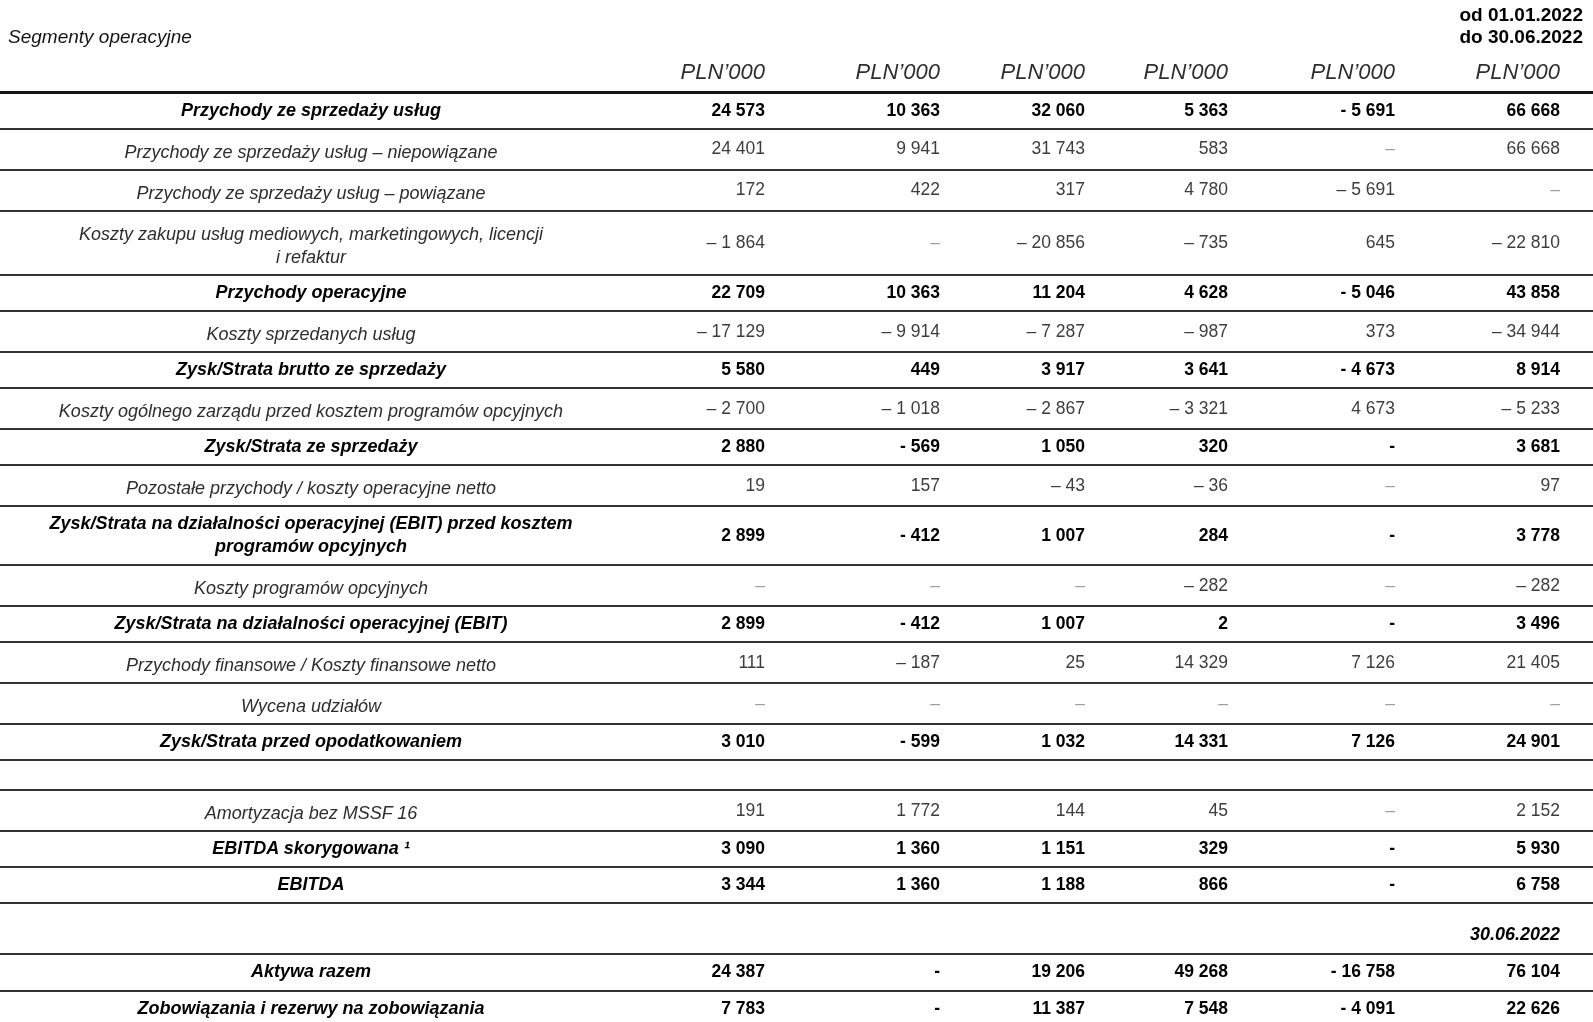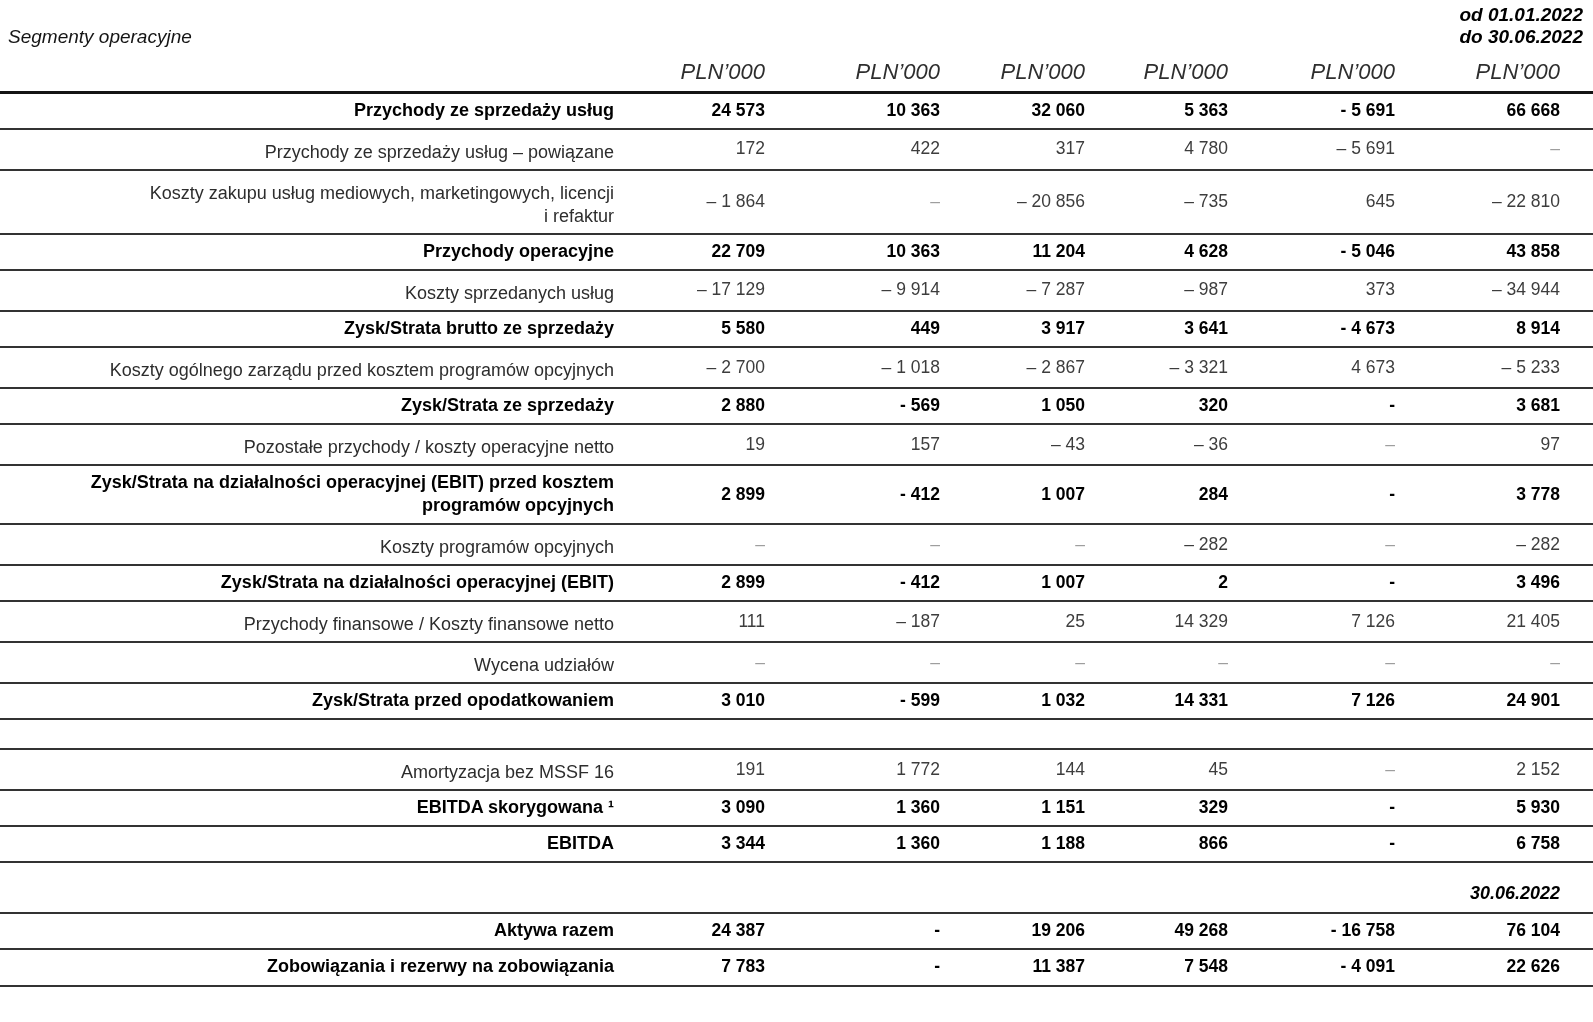--- a/index.html
+++ b/index.html
@@ -19,21 +19,20 @@
     align-items: flex-end;
     padding: 4px 10px 5px 8px;
   }
   .page-title {
     font-style: italic;
     font-size: 19px;
     color: #151515;
     padding-bottom: 1px;
   }
   .period-block {
-    font-style: italic;
     font-weight: 700;
     font-size: 19px;
     line-height: 1.18;
     color: #000;
   }
 
   
   table.seg-table {
     width: 100%;
     border-collapse: collapse;
@@ -69,27 +68,28 @@
     font-size: 22px;
     color: #2e2e2e;
     text-align: right;
     padding: 5px 10px 6px 0;
   }
   th.col-head:last-child, th.unit:last-child { padding-right: 33px; }
 
   tbody tr { border-bottom: 2px solid #333333; }
 
   td.row-label {
-    text-align: right;
+    text-align: center;
     font-size: 18px;
     color: #2d2d2d;
     white-space: pre-line;
     line-height: 1.28;
     padding: 11px 6px 5px 8px;
     vertical-align: middle;
+    font-style: italic;
   }
   td.val {
     text-align: right;
     font-size: 17.5px;
     color: #3d3d3d;
     white-space: nowrap;
     padding: 4px 10px 5px 0;
     vertical-align: middle;
   }
   td.val:last-child { padding-right: 33px; }
@@ -150,20 +150,29 @@
       <tr class="data-row bold">
         <td class="row-label">Przychody ze sprzedaży usług</td>
         <td class="val">24 573</td>
         <td class="val">10 363</td>
         <td class="val">32 060</td>
         <td class="val">5 363</td>
         <td class="val">- 5 691</td>
         <td class="val">66 668</td>
       </tr>
       <tr class="data-row">
+        <td class="row-label">Przychody ze sprzedaży usług – niepowiązane</td>
+        <td class="val">24 401</td>
+        <td class="val">9 941</td>
+        <td class="val">31 743</td>
+        <td class="val">583</td>
+        <td class="val dim">–</td>
+        <td class="val">66 668</td>
+      </tr>
+      <tr class="data-row">
         <td class="row-label">Przychody ze sprzedaży usług – powiązane</td>
         <td class="val">172</td>
         <td class="val">422</td>
         <td class="val">317</td>
         <td class="val">4 780</td>
         <td class="val">– 5 691</td>
         <td class="val dim">–</td>
       </tr>
       <tr class="data-row">
         <td class="row-label">Koszty zakupu usług mediowych, marketingowych, licencji

